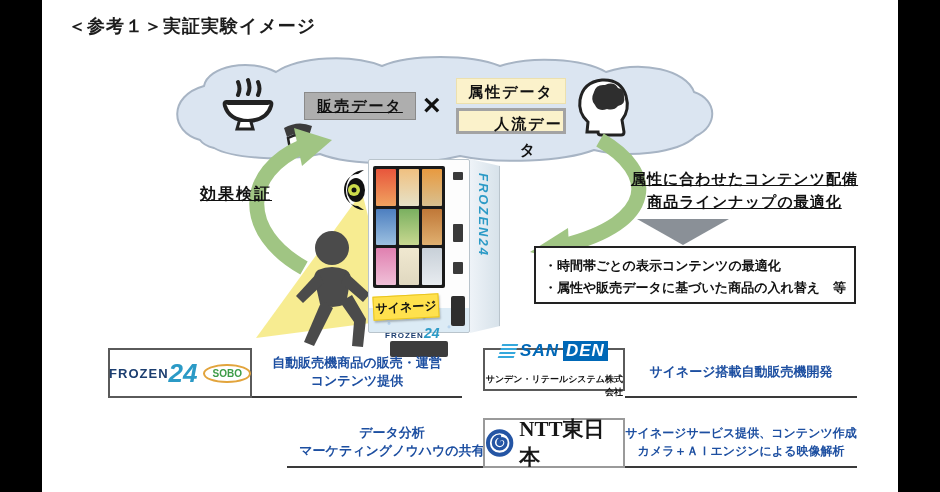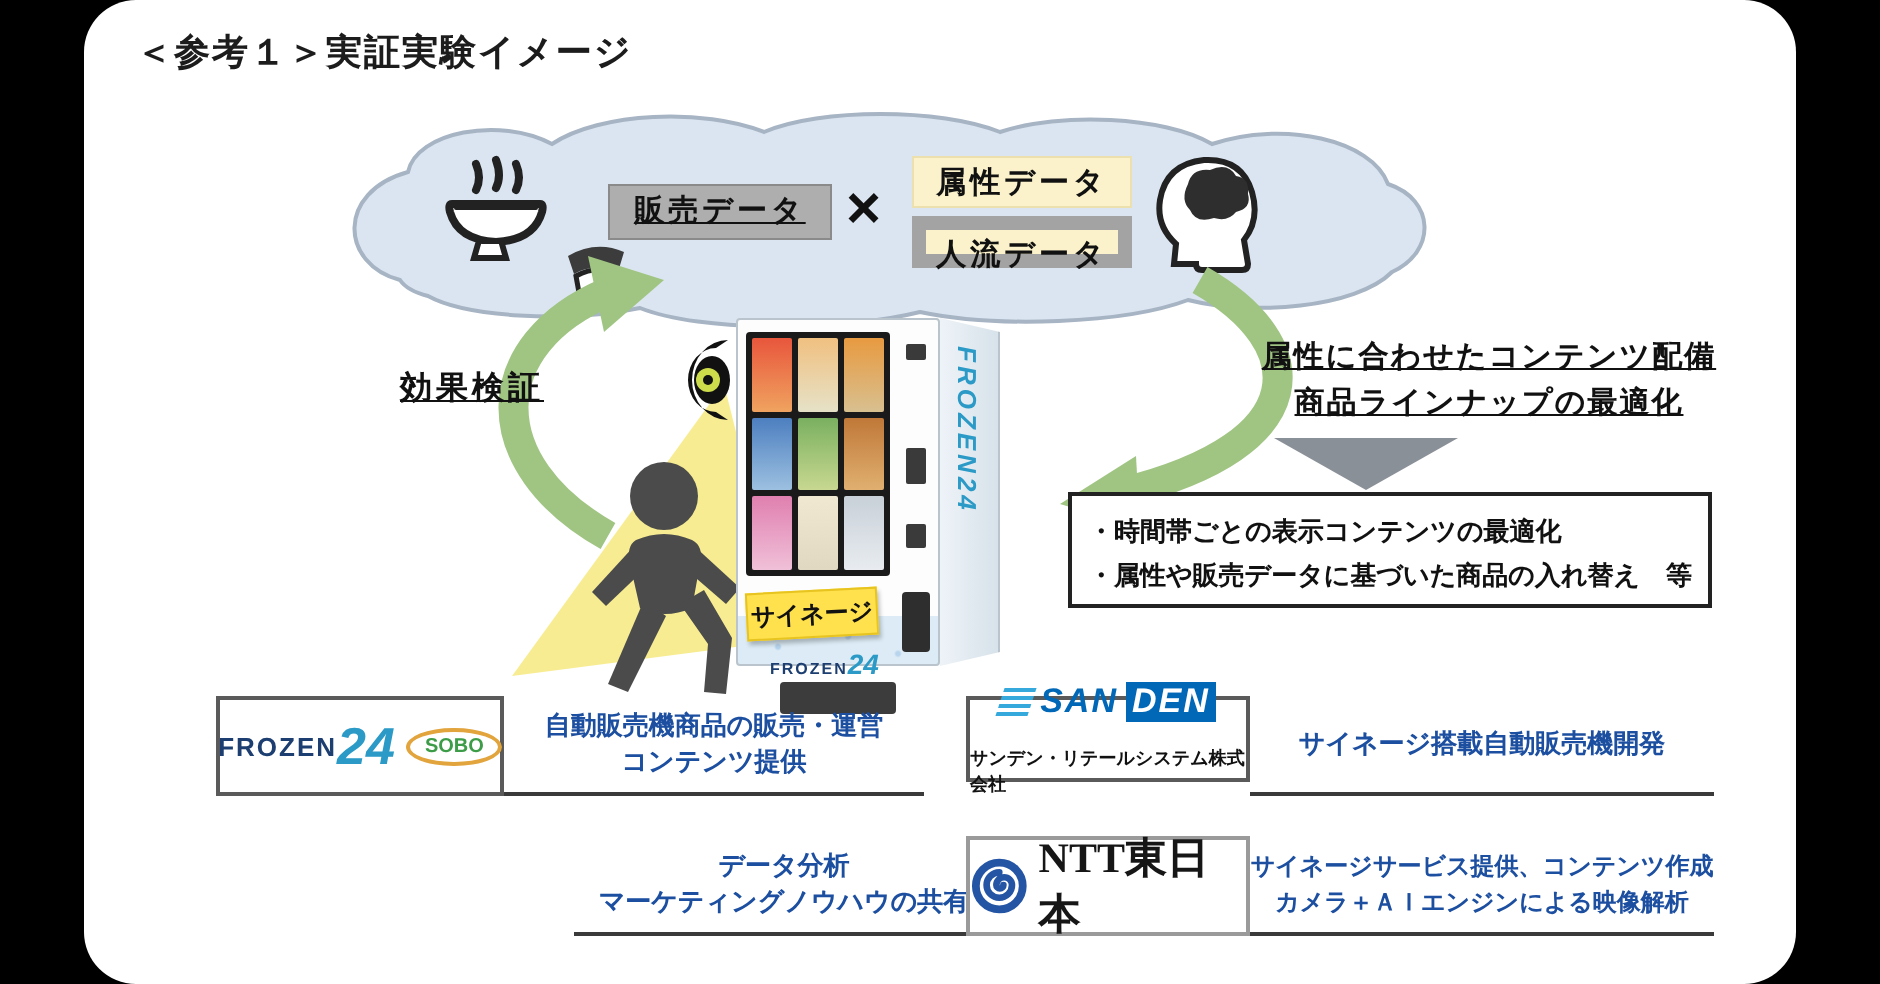--- a/index.html
+++ b/index.html
@@ -1,32 +1,32 @@
 <!DOCTYPE html>
 <html><head>
 <meta charset="utf-8">
 <style>
   * { margin:0; padding:0; box-sizing:border-box; }
   html,body { width:940px; height:492px; overflow:hidden; background:#000; }
   body { font-family:"Liberation Sans","DejaVu Sans",sans-serif; }
   .stage { position:relative; width:940px; height:492px; background:#000; }
-  .canvas { position:absolute; left:42px; top:0; width:856px; height:492px; background:#fff;border-radius:26px; }
+  .canvas { position:absolute; left:42px; top:0; width:856px; height:492px; background:#fff; }
   .abs { position:absolute; }
 
   .title { left:26px; top:14px; font-size:18px; font-weight:600; color:#1c1c1c; letter-spacing:1px; }
 
   
   .decor { left:0; top:0; width:856px; height:492px; pointer-events:none; }
 
   
   .databox { font-weight:bold; font-size:15px; color:#111; text-align:center; line-height:26px; letter-spacing:2px; }
   .sales { left:262px; top:92px; width:112px; height:28px; background:#aeaeae; border:1px solid #8a8a8a;text-decoration:underline; }
   .multiply { left:381px; top:88px; font-size:30px; font-weight:bold; color:#111; }
   .attr { left:414px; top:78px; width:110px; height:26px; background:#fbf2cb; border:1px solid #ece0ae; }
-  .flow { left:414px; top:108px; width:110px; height:26px; background:#fbf2cb; border:7px solid #a3a3a3; }
+  .flow { left:414px; top:108px; width:110px; height:26px; background:#fbf2cb; border:3px solid #a3a3a3;padding-left:35px; }
 
   .koka { left:158px; top:184px; font-size:16px; font-weight:bold; color:#111; text-decoration:underline; letter-spacing:2px; }
 
   .rhead { left:528px; top:167px; width:320px; text-align:center; font-weight:bold; color:#111; font-size:15px; line-height:23px; }
   .rhead span { text-decoration:underline; letter-spacing:1px;margin-left:29px; }
 
   .tri-down { left:595px; top:219px; width:0; height:0; border-left:46px solid transparent; border-right:46px solid transparent; border-top:26px solid #8a9097; }
 
   .bulletbox { left:492px; top:246px; width:322px; height:58px; background:#fff; border:2px solid #222; padding:7px 3px 0 8px; }
   .bulletbox div { font-size:13px; font-weight:bold; color:#111; line-height:22px; white-space:nowrap; }
@@ -62,21 +62,21 @@
       clip-path:polygon(0 0,100% 4%,100% 96%,0 100%); border-right:1px solid #b9c4cc; }
   .vm-side span { position:absolute; left:6px; top:14px; writing-mode:vertical-rl; font-size:13px; font-weight:bold; font-style:italic;
       color:#2b9ac6; letter-spacing:2px; }
 
   
   .p-logo { background:#fff; border:2px solid #5a5a5a; display:flex; align-items:center; justify-content:center; }
   .p-desc { display:flex; flex-direction:column; align-items:center; justify-content:center; border-bottom:2px solid #3a3a3a;
       color:#1d4fa1; font-weight:bold; font-size:13px; line-height:18px; text-align:center; white-space:nowrap; }
   .box-frozen { left:66px; top:348px; width:144px; height:50px; }
   .desc-frozen { left:210px; top:348px; width:210px; height:50px; }
-  .box-sanden { left:441px; top:348px; width:142px; height:43px; flex-direction:column; gap:12px; }
+  .box-sanden { left:441px; top:348px; width:142px; height:43px; flex-direction:column; gap:12px;text-align:right; }
   .desc-sanden { left:583px; top:348px; width:232px; height:50px; }
   .box-hub { left:66px; top:418px; width:144px; height:50px; border-color:#9a9a9a; }
   .desc-hub { left:210px; top:418px; width:210px; height:50px;margin-left:35px; }
   .box-ntt { left:441px; top:418px; width:142px; height:50px; border-color:#9a9a9a; }
   .desc-ntt { left:583px; top:418px; width:232px; height:50px; font-size:12px; }
 
   .lg-frozen { font-weight:bold; color:#1c3e70; font-size:13px; letter-spacing:1px; }
   .lg-24 { font-weight:bold; font-style:italic; color:#2b9ac6; font-size:26px; line-height:20px; }
   .lg-sobo { margin-left:6px; border:2px solid #e2a43c; border-radius:50%; color:#3d9c47; font-size:10px; font-weight:bold; padding:2px 7px; }
   .lg-sanden-bar { display:flex; align-items:center; gap:4px; }

